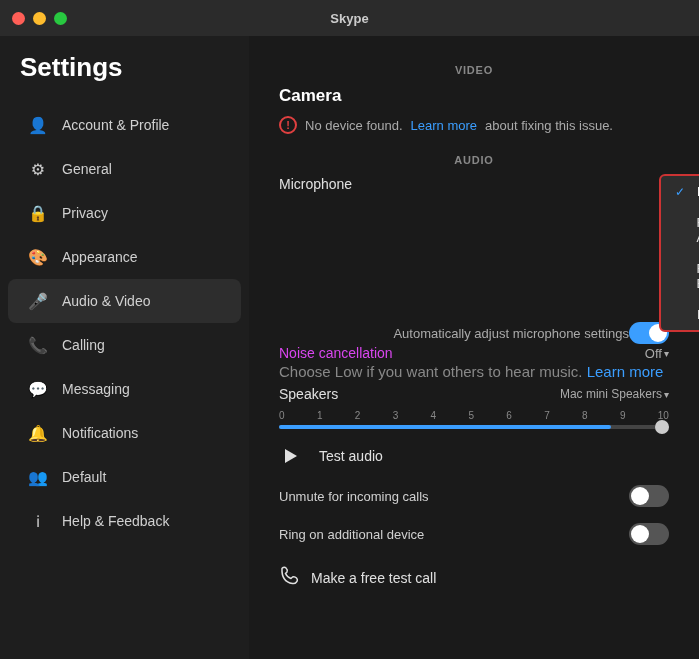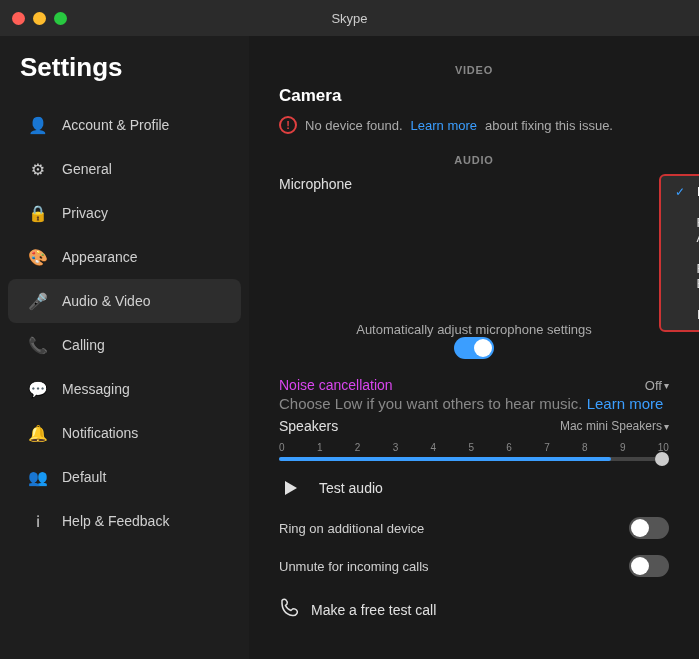--- a/index.html
+++ b/index.html
@@ -35,21 +35,21 @@
       height: 13px;
       border-radius: 50%;
       cursor: pointer;
     }
     .tb-close { background: #ff5f57; }
     .tb-min { background: #febc2e; }
     .tb-max { background: #28c840; }
     .titlebar-title {
       font-size: 13px;
       color: #ccc;
-      font-weight: 400;
+      font-weight: 700;
     }
     
     .main-layout {
       display: flex;
       flex: 1;
       overflow: hidden;
     }
     
     .sidebar {
       width: 249px;
@@ -187,23 +187,22 @@
     }
     .check-icon {
       font-size: 12px;
       color: #3b9eff;
       width: 14px;
     }
     
     .auto-adjust-row {
       display: flex;
       align-items: center;
-      justify-content: flex-start;
-      margin-bottom: 18px;
-      flex-direction: column;
+      justify-content: flex-end;
+      margin-bottom: 1px;
     }
     .auto-adjust-label {
       font-size: 13px;
       color: #aaa;
     }
     
     .toggle {
       width: 40px;
       height: 22px;
       border-radius: 11px;
@@ -516,28 +515,28 @@
     <div class="test-audio-row">
       <div class="play-icon">
         <svg width="18" height="18" viewBox="0 0 18 18" fill="none">
           <polygon points="4,2 16,9 4,16" fill="#e0e0e0"></polygon>
         </svg>
       </div>
       <span class="test-audio-label">Test audio</span>
     </div>
 
     <div class="option-row">
-      <span class="option-label">Ring on additional device</span>
+      <span class="option-label">Unmute for incoming calls</span>
       <div class="toggle off">
         <div class="toggle-knob"></div>
       </div>
     </div>
 
     <div class="option-row">
-      <span class="option-label">Unmute for incoming calls</span>
+      <span class="option-label">Ring on additional device</span>
       <div class="toggle off">
         <div class="toggle-knob"></div>
       </div>
     </div>
 
     <div class="free-call-row">
       <span class="call-icon">
         <svg width="20" height="20" viewBox="0 0 20 20" fill="none">
           <path d="M3 3.5C3 3.5 5 1 7 3s1 4 1 4L6.5 8.5S8 12 12 13.5L13.5 12s2-1 4 1 0 4 0 4-1.5 2-4 1.5C7 17.5 2.5 13 3 3.5z" stroke="#e0e0e0" stroke-width="1.5" fill="none"></path>
         </svg>

